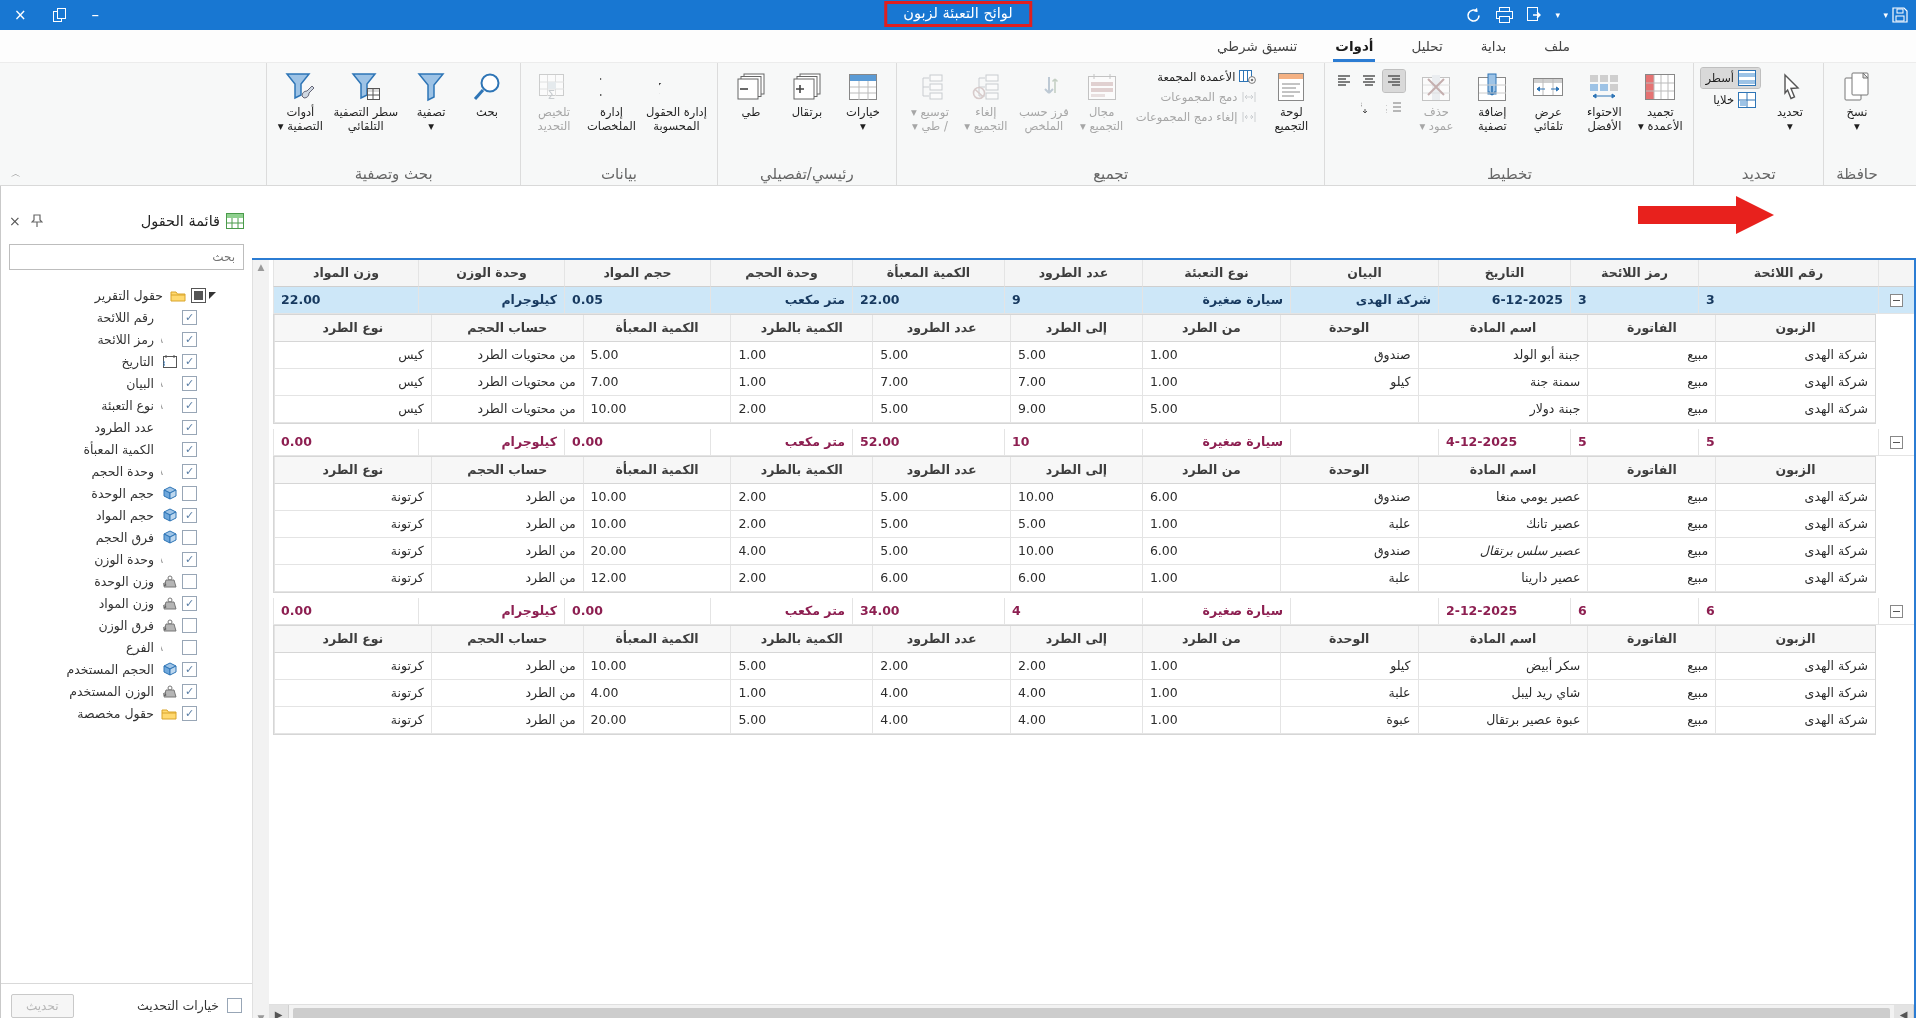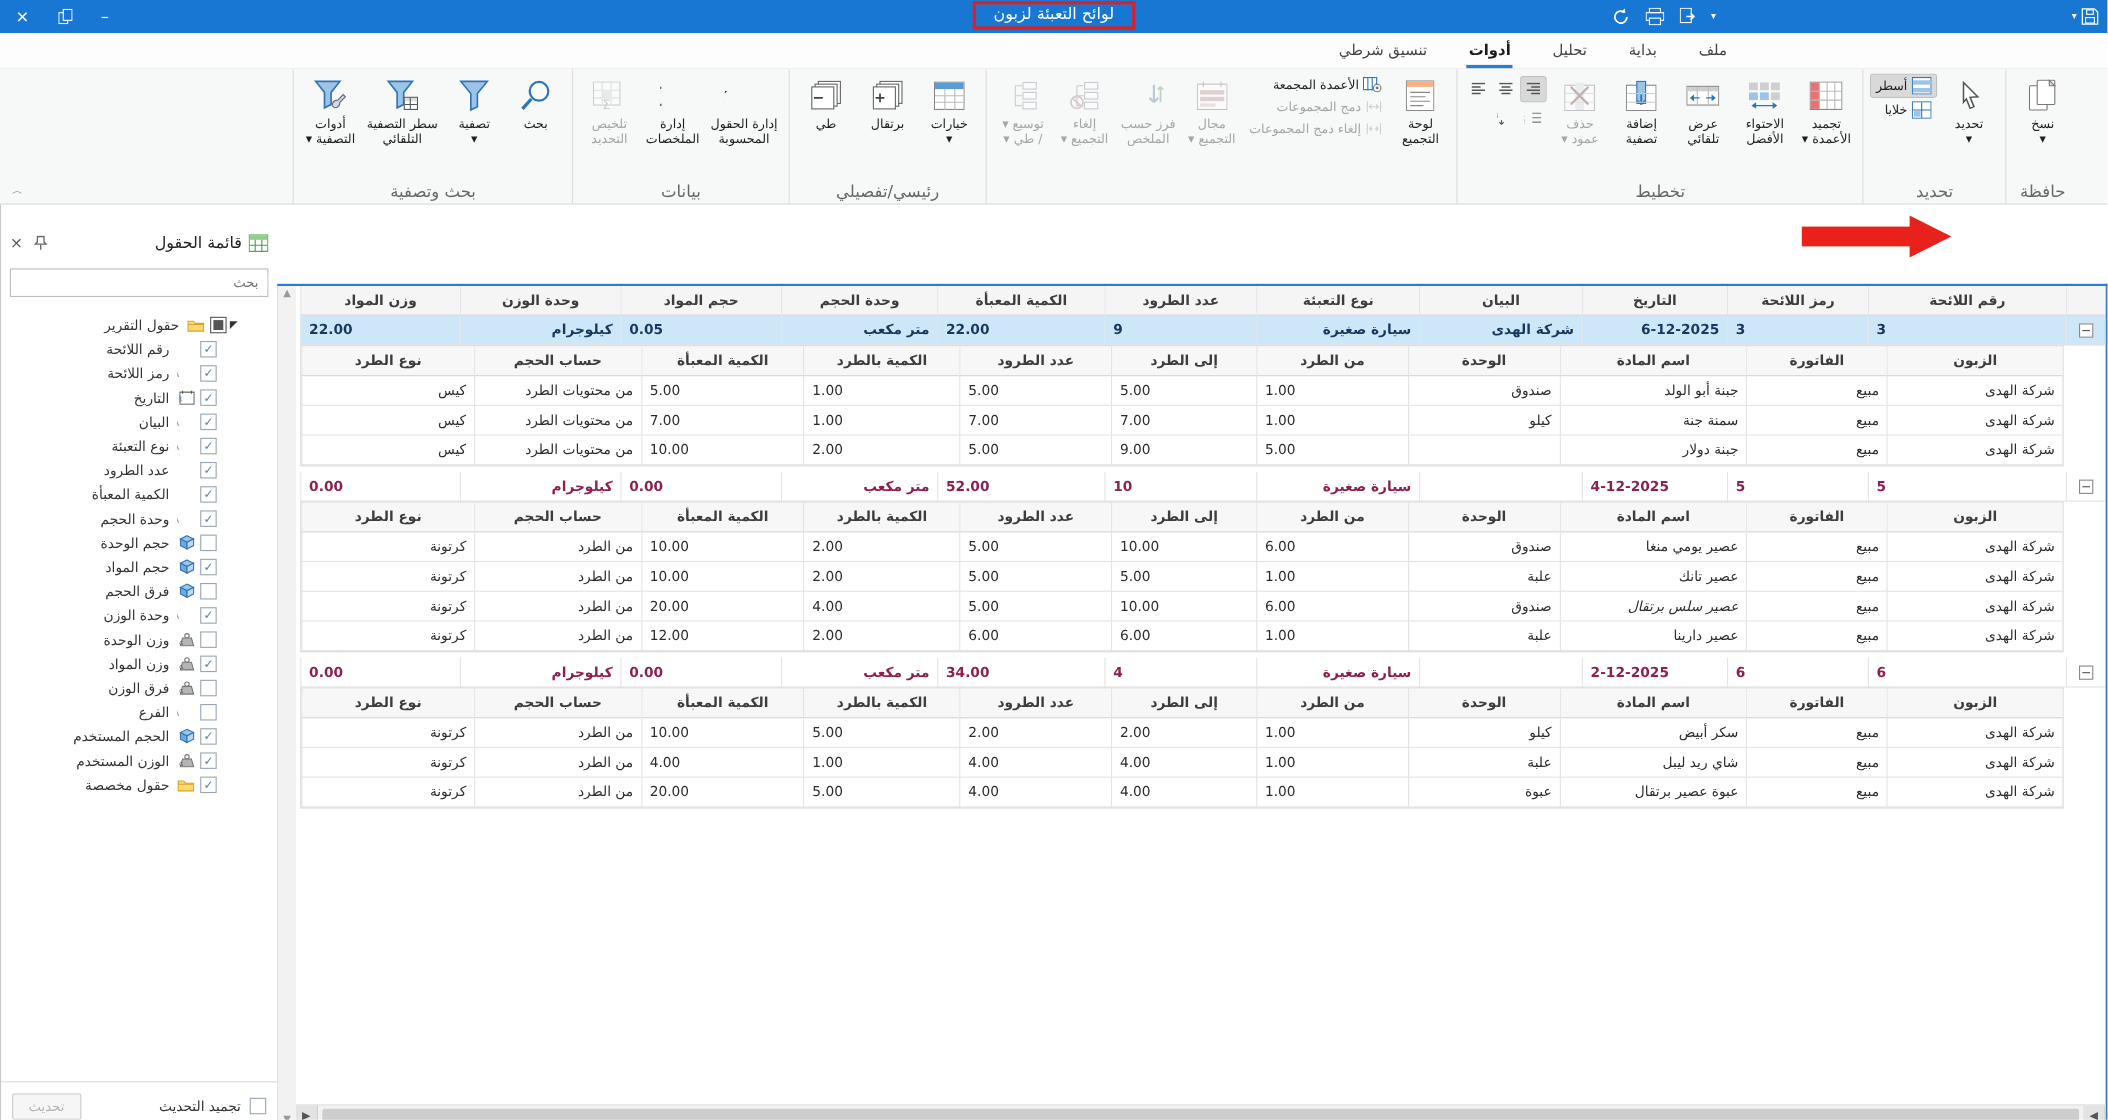--- a/index.html
+++ b/index.html
@@ -426,20 +426,21 @@
               <rect x="14" y="10" width="12" height="6" fill="#fff" stroke="#9ab"></rect>
               <rect x="14" y="19" width="12" height="6" fill="#fff" stroke="#9ab"></rect>
             </svg>
           </div>
           <div class="cap">
             <div>توسيع ▾</div>
             <div>/ طي ▾</div>
           </div>
         </div>
       </div>
+      <div class="rb-glabel">تجميع</div>
     </div>
     <div class="rb-group">
       <div class="rb-row">
         <div class="rb-large">
           <div class="ric">
             <svg width="28" height="26" viewBox="0 0 28 26">
               <rect x="0.5" y="0.5" width="27" height="25" fill="#fff" stroke="#888"></rect>
               <rect x="1" y="1" width="26" height="6" fill="#5b9bd5"></rect>
               <path d="M1 13h26M1 19h26M10 7v19M19 7v19" stroke="#bbb"></path>
             </svg>
@@ -1072,17 +1073,17 @@
             <svg width="16" height="13" viewBox="0 0 16 13">
               <path d="M1 3h5l1.5 2H15v7H1z" fill="#ffd970" stroke="#d9a42b"></path>
               <path d="M1 6h14" stroke="#d9a42b"></path>
             </svg>
           </span>
   <span class="lbl">حقول مخصصة</span>
         </div>
       </div>
     <div class="defer">
       <span class="cb"></span>
-      <span class="lbl">تجميد التحديث</span>
+      <span class="lbl">خيارات التحديث</span>
       <button class="btn-dis" disabled="">تحديث</button>
     </div>
   </div>
 </div>
 
 </body></html>

